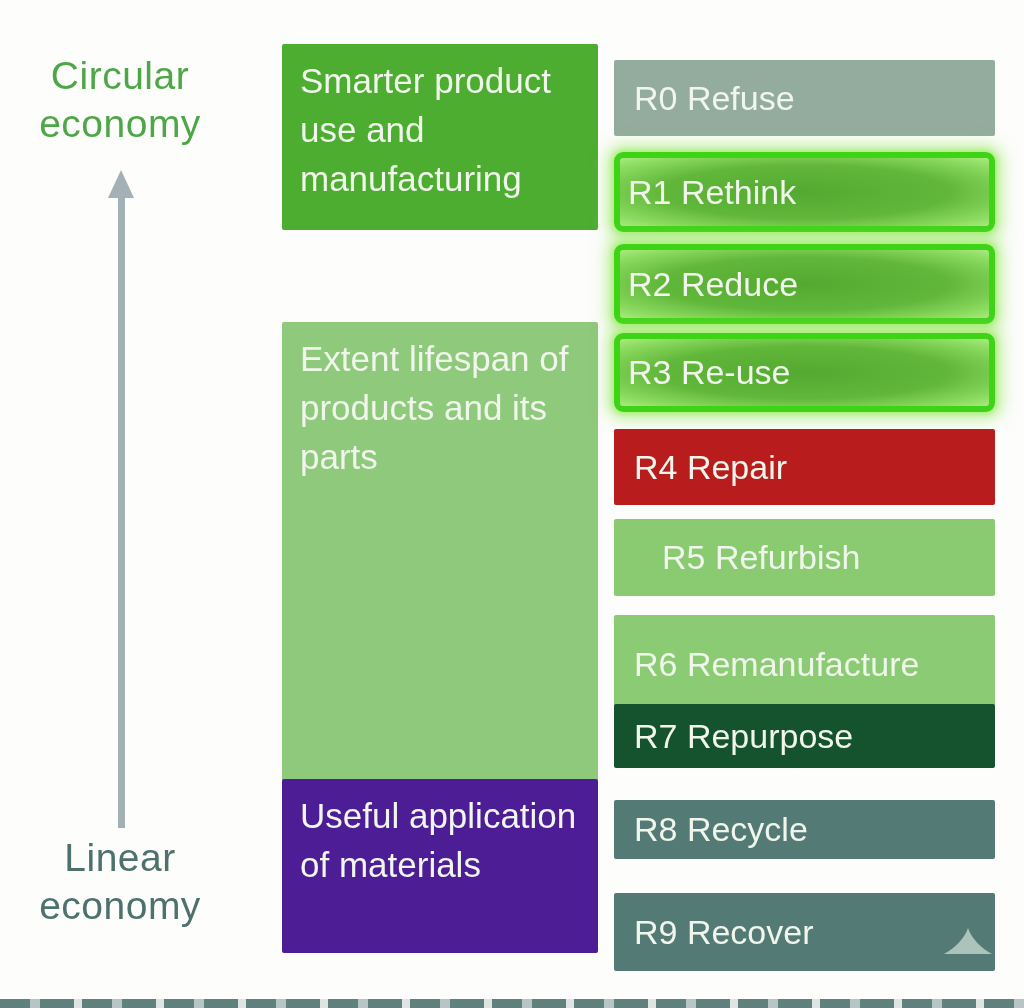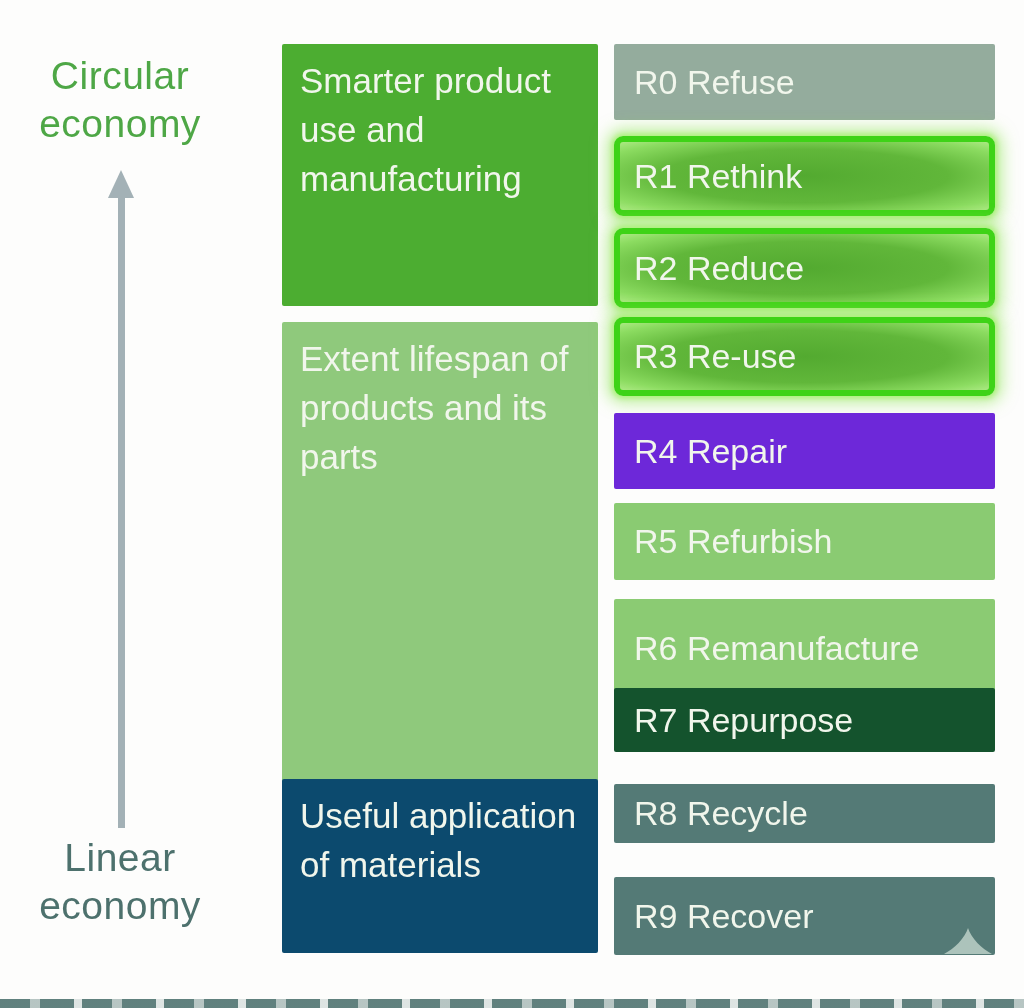--- a/index.html
+++ b/index.html
@@ -47,33 +47,34 @@
   }
 
   
   .rrow{
     position:absolute;left:614px;width:381px;
     box-sizing:border-box;
     display:flex;align-items:center;
     color:var(--box_text);
     font-size:34px;
     border-radius:2px;
+    margin-top:16px;
   }
   .rrow .rlabel{padding-left:20px;white-space:nowrap;}
   .rrow.hl{
     border:6px solid var(--hl_border);
     border-radius:9px;
     background:radial-gradient(ellipse at 50% 50%,
       var(--hl_inner_center) 0%, #61b73a 55%,
       var(--hl_inner_edge) 86%, #abe982 100%);
     box-shadow:
       0 0 5px 2px rgba(170,240,120,0.95),
       0 0 16px 7px rgba(140,230,80,0.55);
   }
-  .rrow.hl .rlabel{padding-left:14px;}
+  .rrow.hl .rlabel{padding-left:8px;}
 
   
   .corner-glyph{
     position:absolute;left:944px;top:928px;
     width:48px;height:26px;opacity:0.8;
   }
   .footer-strip{
     position:absolute;left:0;top:999px;
     width:1024px;height:9px;opacity:0.9;
     background:repeating-linear-gradient(90deg,
@@ -86,40 +87,40 @@
 </head>
 <body>
 
 <div class="stage">
 
   <div class="axis-label top">Circular economy</div>
   <div class="axis-arrow-head"></div>
   <div class="axis-arrow-line"></div>
   <div class="axis-label bottom">Linear economy</div>
 
-  <div class="group" style="top: 44px; height: 262px; background: rgb(76, 173, 49);">Smarter product use and manufacturing</div>
+  <div class="group" style="top: 44px; height: 186px; background: rgb(76, 173, 49);">Smarter product use and manufacturing</div>
   <div class="group" style="top: 322px; height: 578px; background: rgb(143, 201, 124);">Extent lifespan of products and its parts</div>
-  <div class="group" style="top: 779px; height: 174px; background: #0c4a6e;">Useful application of materials</div>
+  <div class="group" style="top: 779px; height: 174px; background: #4c1d95;">Useful application of materials</div>
 
   <div class="rrow" style="top: 44px; height: 76px; background: rgb(148, 172, 157);">
     <span class="rlabel">R0 Refuse</span>
   </div>
   <div class="rrow hl" style="top:136px;height:80px">
     <span class="rlabel">R1 Rethink</span>
   </div>
   <div class="rrow hl" style="top:228px;height:80px">
     <span class="rlabel">R2 Reduce</span>
   </div>
   <div class="rrow hl" style="top:317px;height:79px">
     <span class="rlabel">R3 Re-use</span>
   </div>
-  <div class="rrow" style="top: 413px; height: 76px; background: #6d28d9;">
+  <div class="rrow" style="top: 413px; height: 76px; background: #b91c1c;">
     <span class="rlabel">R4 Repair</span>
   </div>
-  <div class="rrow" style="top: 503px; height: 77px; background: rgb(138, 203, 114);">
+  <div class="rrow" style="top: 503px; height: 77px; background: rgb(138, 203, 114); padding-left: 28px;">
     <span class="rlabel">R5 Refurbish</span>
   </div>
   <div class="rrow" style="top: 599px; height: 98px; background: rgb(139, 203, 115);">
     <span class="rlabel">R6 Remanufacture</span>
   </div>
   <div class="rrow" style="top: 688px; height: 64px; background: #14532d;">
     <span class="rlabel">R7 Repurpose</span>
   </div>
   <div class="rrow" style="top: 784px; height: 59px; background: rgb(84, 122, 118);">
     <span class="rlabel">R8 Recycle</span>

